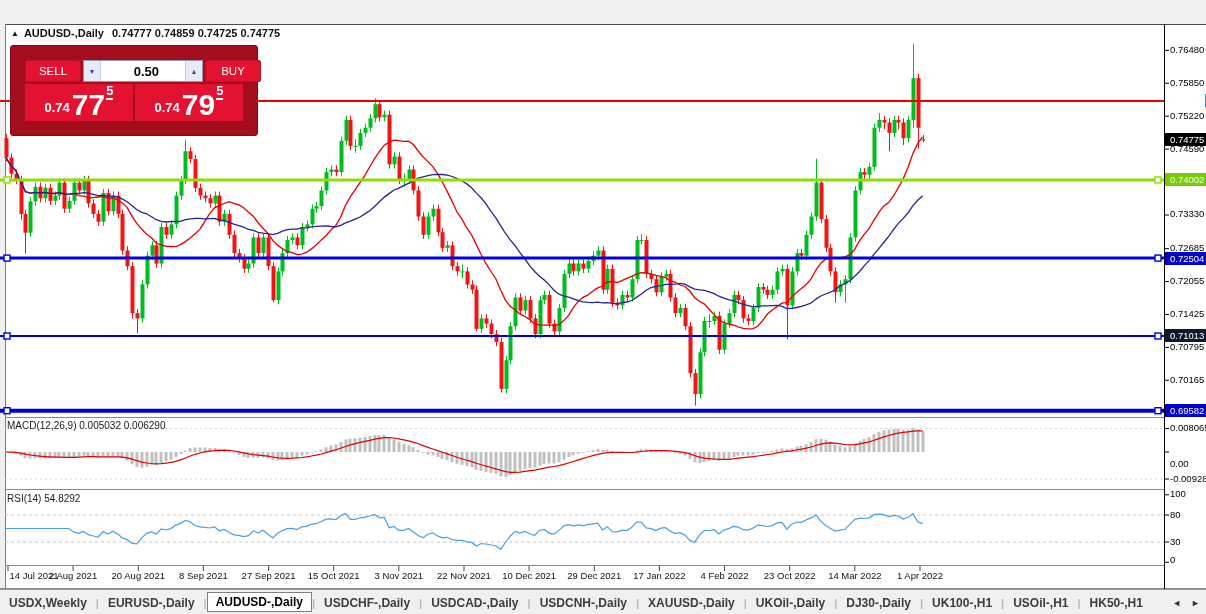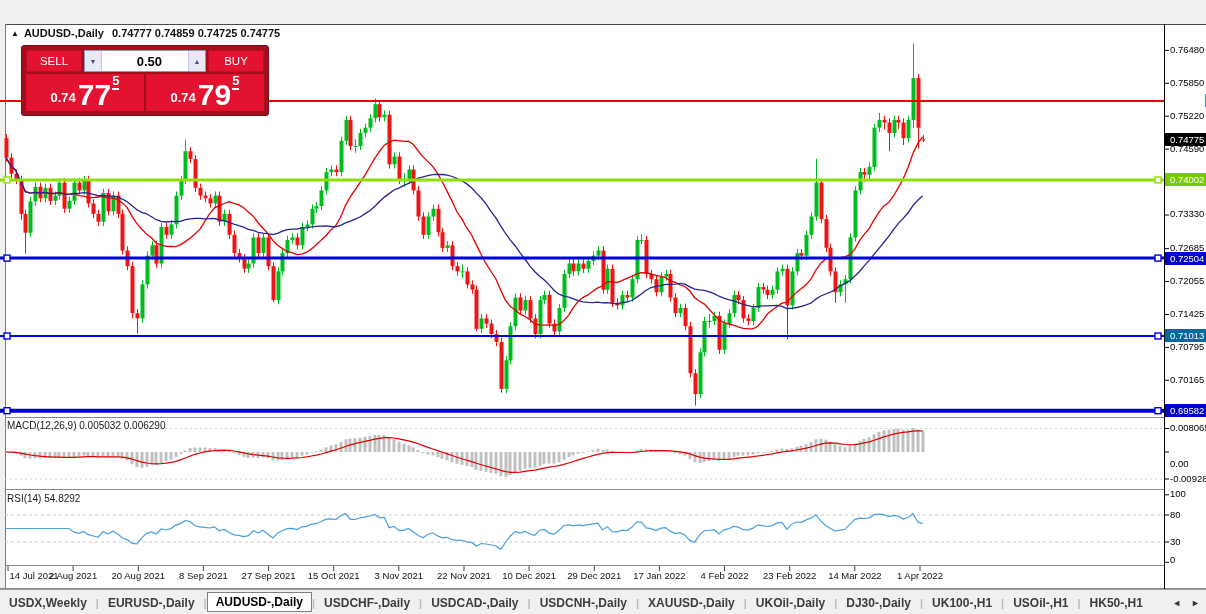--- a/index.html
+++ b/index.html
@@ -12,21 +12,21 @@
   .tfbtn.active{background:#fafafa;border:1px solid #9f9f9f;border-radius:2px;box-shadow:inset 0 1px 2px rgba(0,0,0,.15);}
   .tfsep{width:1px;height:15px;background:#c2c2c2;margin:0 5px;}
   
   #chart-svg{position:absolute;left:0;top:0;}
   
   #chart-title{position:absolute;left:11px;top:27px;font-size:11px;font-weight:bold;color:#111;white-space:nowrap;}
   #chart-title .tri{font-size:8px;margin-right:5px;position:relative;top:-1px;}
   #chart-title .ohlc{font-weight:bold;margin-left:8px;}
   
   #trade-panel{position:absolute;left:10px;top:45px;width:248px;background:#a30e1d;
-               border:1px solid #7c0a14;border-radius:3px;padding:4px;box-sizing:border-box;margin-left:11px;}
+               border:1px solid #7c0a14;border-radius:3px;padding:14px;box-sizing:border-box;}
   #tp-row1{display:flex;height:22px;}
   .tpbtn{flex:0 0 56px;background:#e31230;color:#fff;border:1px solid #c00e26;border-radius:2px;
          font-size:11.5px;font-family:"Liberation Sans",sans-serif;cursor:pointer;}
   #vol-group{flex:1;display:flex;margin:0 2px;background:#fff;border:1px solid #8e97b8;gap:16px;}
   .volbtn{width:17px;background:#e7eaf6;border:none;border-right:1px solid #c3c9de;color:#3a4aa0;
           font-size:7px;cursor:pointer;padding:0;}
   .volbtn.up{border-right:none;border-left:1px solid #c3c9de;}
   #vol-input{flex:1;border:none;outline:none;text-align:right;padding-right:10px;font-size:13px;
              font-weight:bold;font-family:"Liberation Sans",sans-serif;width:40px;}
   #tp-row2{display:flex;margin-top:2px;height:37px;}
@@ -743,21 +743,21 @@
       <div class="ytick" style="top: 118.645px;">0.74590</div>
       <div class="ytick" style="top: 184.46px;">0.73330</div>
       <div class="ytick" style="top: 218.151px;">0.72685</div>
       <div class="ytick" style="top: 251.058px;">0.72055</div>
       <div class="ytick" style="top: 283.965px;">0.71425</div>
       <div class="ytick" style="top: 316.872px;">0.70795</div>
       <div class="ytick" style="top: 349.78px;">0.70165</div>
       <div class="ybox" style="top: 70.4857px; background: #3b82f6; color: rgb(255, 255, 255); margin-left: 40px;">0.75512</div>
       <div class="ybox" style="top: 149.359px; background: rgb(118, 204, 0); color: rgb(255, 255, 255);">0.74002</div>
       <div class="ybox" style="top: 227.605px; background: rgb(0, 0, 204); color: rgb(255, 255, 255);">0.72504</div>
-      <div class="ybox" style="top: 305.485px; background: #0369a1; color: rgb(255, 255, 255);">0.71013</div>
+      <div class="ybox" style="top: 305.485px; background: #0f172a; color: rgb(255, 255, 255);">0.71013</div>
       <div class="ybox" style="top: 380.232px; background: rgb(0, 0, 204); color: rgb(255, 255, 255);">0.69582</div>
       <div class="ybox" style="top: 108.982px; background: rgb(0, 0, 0); color: rgb(255, 255, 255);">0.74775</div>
       <div class="ytick" style="top: 398px;">0.008065</div>
       <div class="ytick" style="top: 421.5px; margin-top: 12px;">0.00</div>
       <div class="ytick" style="top: 448.5px;">-0.00928</div>
       <div class="ytick" style="top: 464.25px;">100</div>
       <div class="ytick" style="top: 484.5px;">80</div>
       <div class="ytick" style="top: 511.5px;">30</div>
       <div class="ytick" style="top: 529.5px;">0</div>
     </div>
@@ -767,21 +767,21 @@
       <div class="xtick" style="left: 138.28px;">20 Aug 2021</div>
       <div class="xtick" style="left: 203.42px;">8 Sep 2021</div>
       <div class="xtick" style="left: 268.56px;">27 Sep 2021</div>
       <div class="xtick" style="left: 333.7px;">15 Oct 2021</div>
       <div class="xtick" style="left: 398.84px;">3 Nov 2021</div>
       <div class="xtick" style="left: 463.98px;">22 Nov 2021</div>
       <div class="xtick" style="left: 529.12px;">10 Dec 2021</div>
       <div class="xtick" style="left: 594.26px;">29 Dec 2021</div>
       <div class="xtick" style="left: 659.4px;">17 Jan 2022</div>
       <div class="xtick" style="left: 724.54px;">4 Feb 2022</div>
-      <div class="xtick" style="left: 789.68px;">23 Feb 2022</div>
+      <div class="xtick" style="left: 789.68px;">23 Oct 2022</div>
       <div class="xtick" style="left: 854.82px;">14 Mar 2022</div>
       <div class="xtick" style="left: 919.96px;">1 Apr 2022</div>
     </div>
 
   <div id="tabbar">
       <span class="tab">USDX,Weekly</span>
       <span class="tabsep">|</span>
       <span class="tab">EURUSD-,Daily</span>
       <span class="tabsep">|</span>
       <span class="tab active">AUDUSD-,Daily</span>

